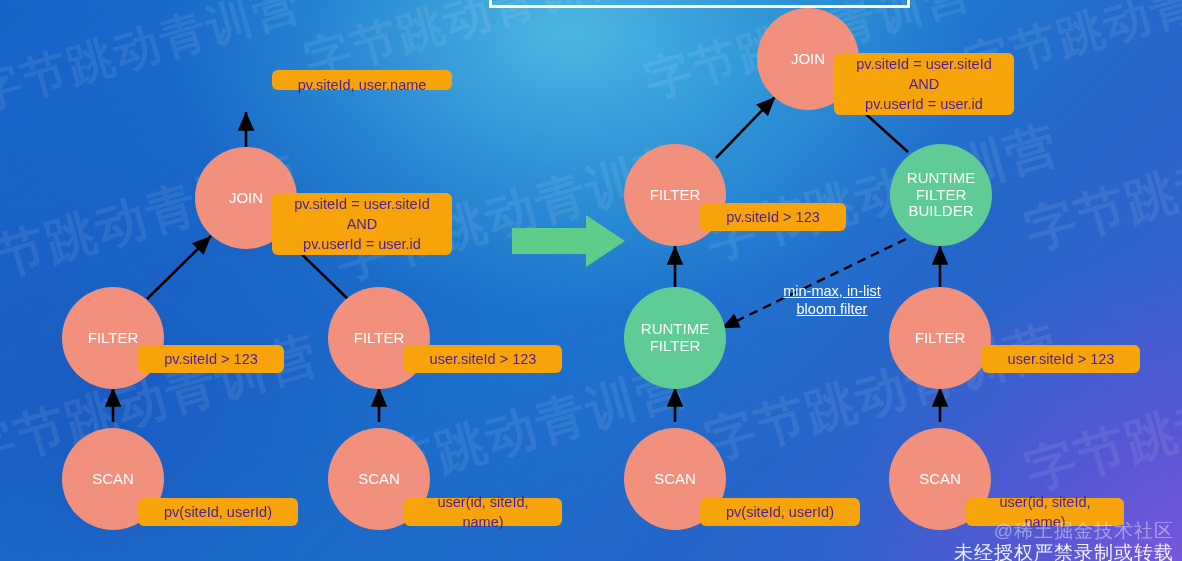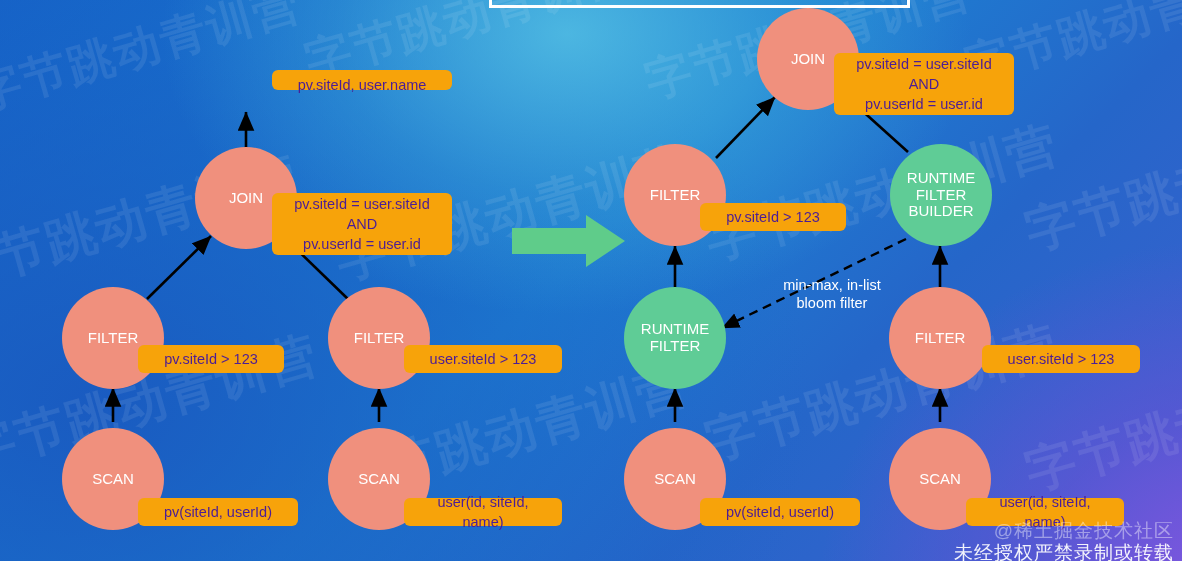--- a/index.html
+++ b/index.html
@@ -289,21 +289,21 @@
   </div>
 
   <div class="chip" style="left:700px; top:498px; width:160px; height:28px; display:flex; align-items:center; justify-content:center;">
     <span>pv(siteId, userId)</span>
   </div>
 
   <div class="chip" style="left:966px; top:498px; width:158px; height:28px; display:flex; align-items:center; justify-content:center;">
     <span>user(id, siteId, name)</span>
   </div>
 
-  <div class="flabel" style="left:742px; top:257px; width:180px;">
+  <div class="flabel" style="left:742px; top:263px; width:180px;text-decoration:underline;">
     <span>min-max, in-list
 bloom filter</span>
   </div>
 
   <div class="credit" style="top:518px;">
     <div class="credit-handle">@稀土掘金技术社区</div>
   </div>
   <div class="credit" style="top:540px;">
     <div class="credit-notice">未经授权严禁录制或转载</div>
   </div>

